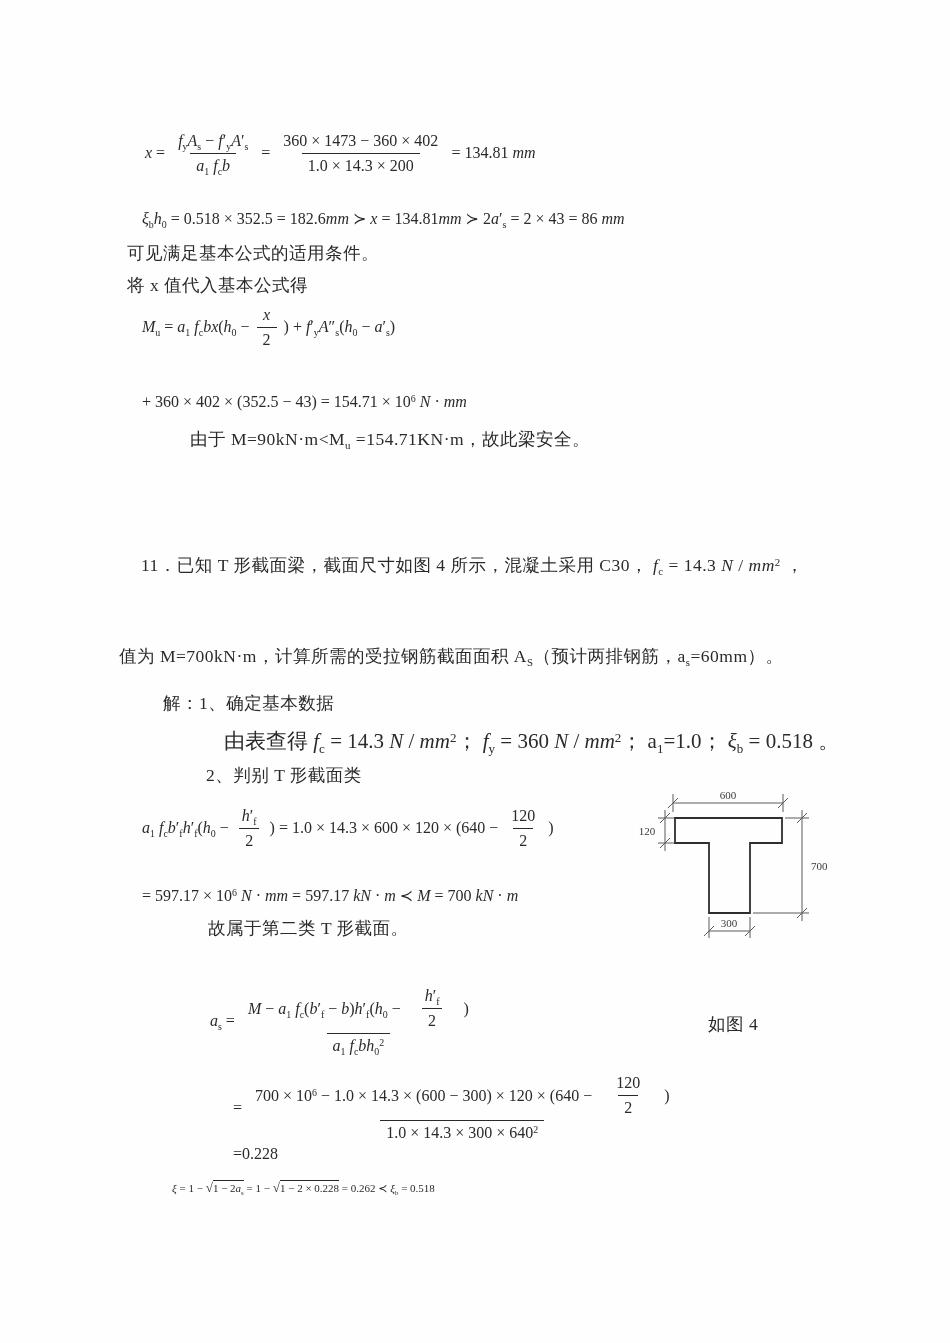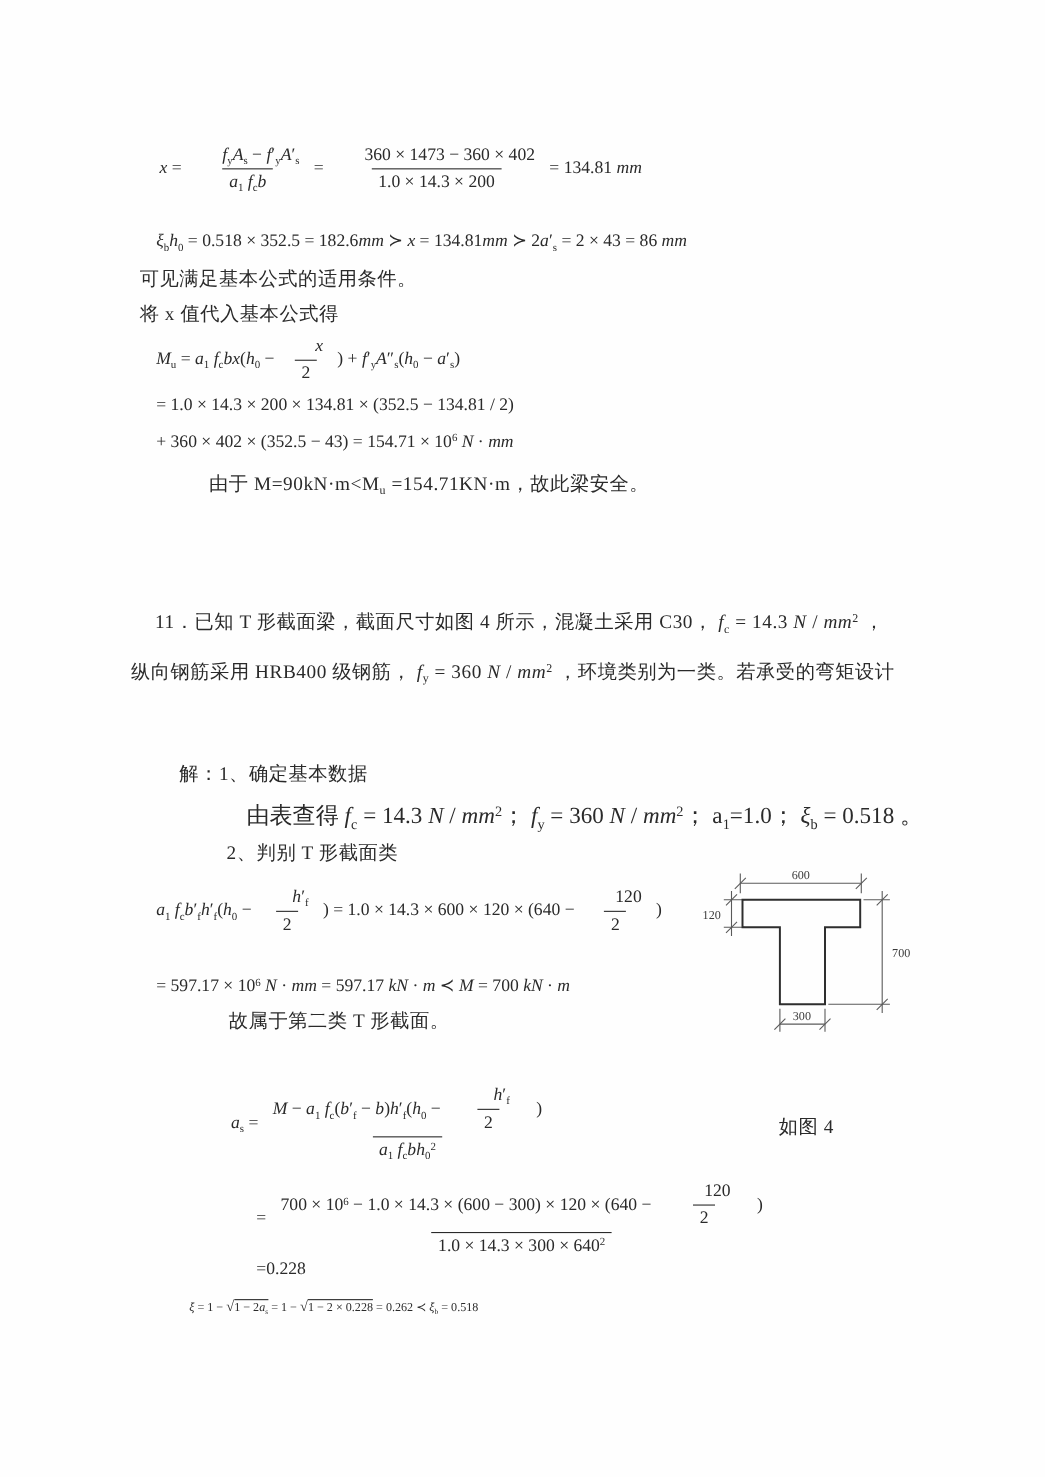--- a/index.html
+++ b/index.html
@@ -12,21 +12,21 @@
     font-family:"Liberation Serif", serif;
   }
   .blk{position:absolute;white-space:nowrap;}
   .cn{font-size:17.5px;letter-spacing:0.5px;font-family:"Liberation Serif",serif;}
   .eq{font-size:16px;font-family:"Liberation Serif",serif;}
   .row{display:flex;align-items:center;gap:7px;}
   sub{font-size:62%;vertical-align:-0.4em;line-height:0;}
   sup{font-size:62%;vertical-align:0.5em;line-height:0;}
   i{font-style:italic;}
   .frac{display:inline-flex;flex-direction:column;align-items:center;vertical-align:middle;}
-  .frac > .num{display:block;padding:0 6px 3px;text-align:right;margin-left:24px;}
+  .frac > .num{display:block;padding:0 6px 3px;text-align:right;}
   .frac > .den{display:block;border-top:1.3px solid #2a2a2a;padding:3px 6px 0;text-align:center;}
   .numflex{display:inline-flex;align-items:center;gap:18px;justify-content:center;padding:0 6px 3px;}
   .denflex{display:inline-flex;align-items:center;gap:5px;justify-content:center;border-top:1.3px solid #2a2a2a;padding:3px 6px 0;}
   .sqrt{white-space:nowrap;}
   .sqrt .sqsign{font-size:1.2em;}
   .sqrt .rad{border-top:1.1px solid #2a2a2a;padding-top:1px;}
   .figure{position:absolute;}
   .figure text{font-family:"Liberation Serif",serif;font-size:11px;fill:#3a3a3a;}
 </style>
 </head>
@@ -54,27 +54,26 @@
   <div class="blk cn" style="left:127px;top:273px;">将 x 值代入基本公式得</div>
 
   <div class="blk eq row" style="left:142px;top:303px;height:48px;">
     <span><i>M</i><sub>u</sub> = <i>a</i><sub>1</sub> <i>f</i><sub>c</sub><i>bx</i>(<i>h</i><sub>0</sub> −</span>
     <span class="frac">
       <span class="num"><i>x</i></span>
       <span class="den">2</span>
     </span>
     <span>) + <i>f</i>′<sub>y</sub><i>A</i>″<sub>s</sub>(<i>h</i><sub>0</sub> − <i>a</i>′<sub>s</sub>)</span>
   </div>
-  <div class="blk eq" style="left:142px;top:360px;">= 1.0 × 14.3 × 200 × 134.81 × (352.5 − 134.81 / 2)</div>
   <div class="blk eq" style="left:142px;top:393px;">+ 360 × 402 × (352.5 − 43) = 154.71 × 10<sup>6</sup> <i>N</i> · <i>mm</i></div>
 
   <div class="blk cn" style="left:190px;top:427px;">由于 M=90kN·m&lt;M<sub>u</sub> =154.71KN·m，故此梁安全。</div>
 
   <div class="blk cn" style="left:141px;top:553px;">11．已知 T 形截面梁，截面尺寸如图 4 所示，混凝土采用 C30， <i>f</i><sub>c</sub> = 14.3 <i>N</i> / <i>mm</i><sup>2</sup> ，</div>
-  <div class="blk cn" style="left:119px;top:598px;">纵向钢筋采用 HRB400 级钢筋， <i>f</i><sub>y</sub> = 360 <i>N</i> / <i>mm</i><sup>2</sup> ，环境类别为一类。若承受的弯矩设计</div>
+  <div class="blk cn" style="left:119px;top:644px;">值为 M=700kN·m，计算所需的受拉钢筋截面面积 A<sub>S</sub>（预计两排钢筋，a<sub>s</sub>=60mm）。</div>
 
   <div class="blk cn" style="left:163px;top:691px;">解：1、确定基本数据</div>
   <div class="blk eq" style="left:224px;top:727px;font-size:21px;">由表查得 <i>f</i><sub>c</sub> = 14.3 <i>N</i> / <i>mm</i><sup>2</sup>；  <i>f</i><sub>y</sub> = 360 <i>N</i> / <i>mm</i><sup>2</sup>；  a<sub>1</sub>=1.0；  <i>ξ</i><sub>b</sub> = 0.518 。</div>
   <div class="blk cn" style="left:206px;top:763px;">2、判别 T 形截面类</div>
 
   <div class="blk eq row" style="left:142px;top:795px;height:66px;">
     <span><i>a</i><sub>1</sub> <i>f</i><sub>c</sub><i>b</i>′<sub>f</sub><i>h</i>′<sub>f</sub>(<i>h</i><sub>0</sub> −</span>
     <span class="frac">
       <span class="num"><i>h</i>′<sub>f</sub></span>
       <span class="den">2</span>

